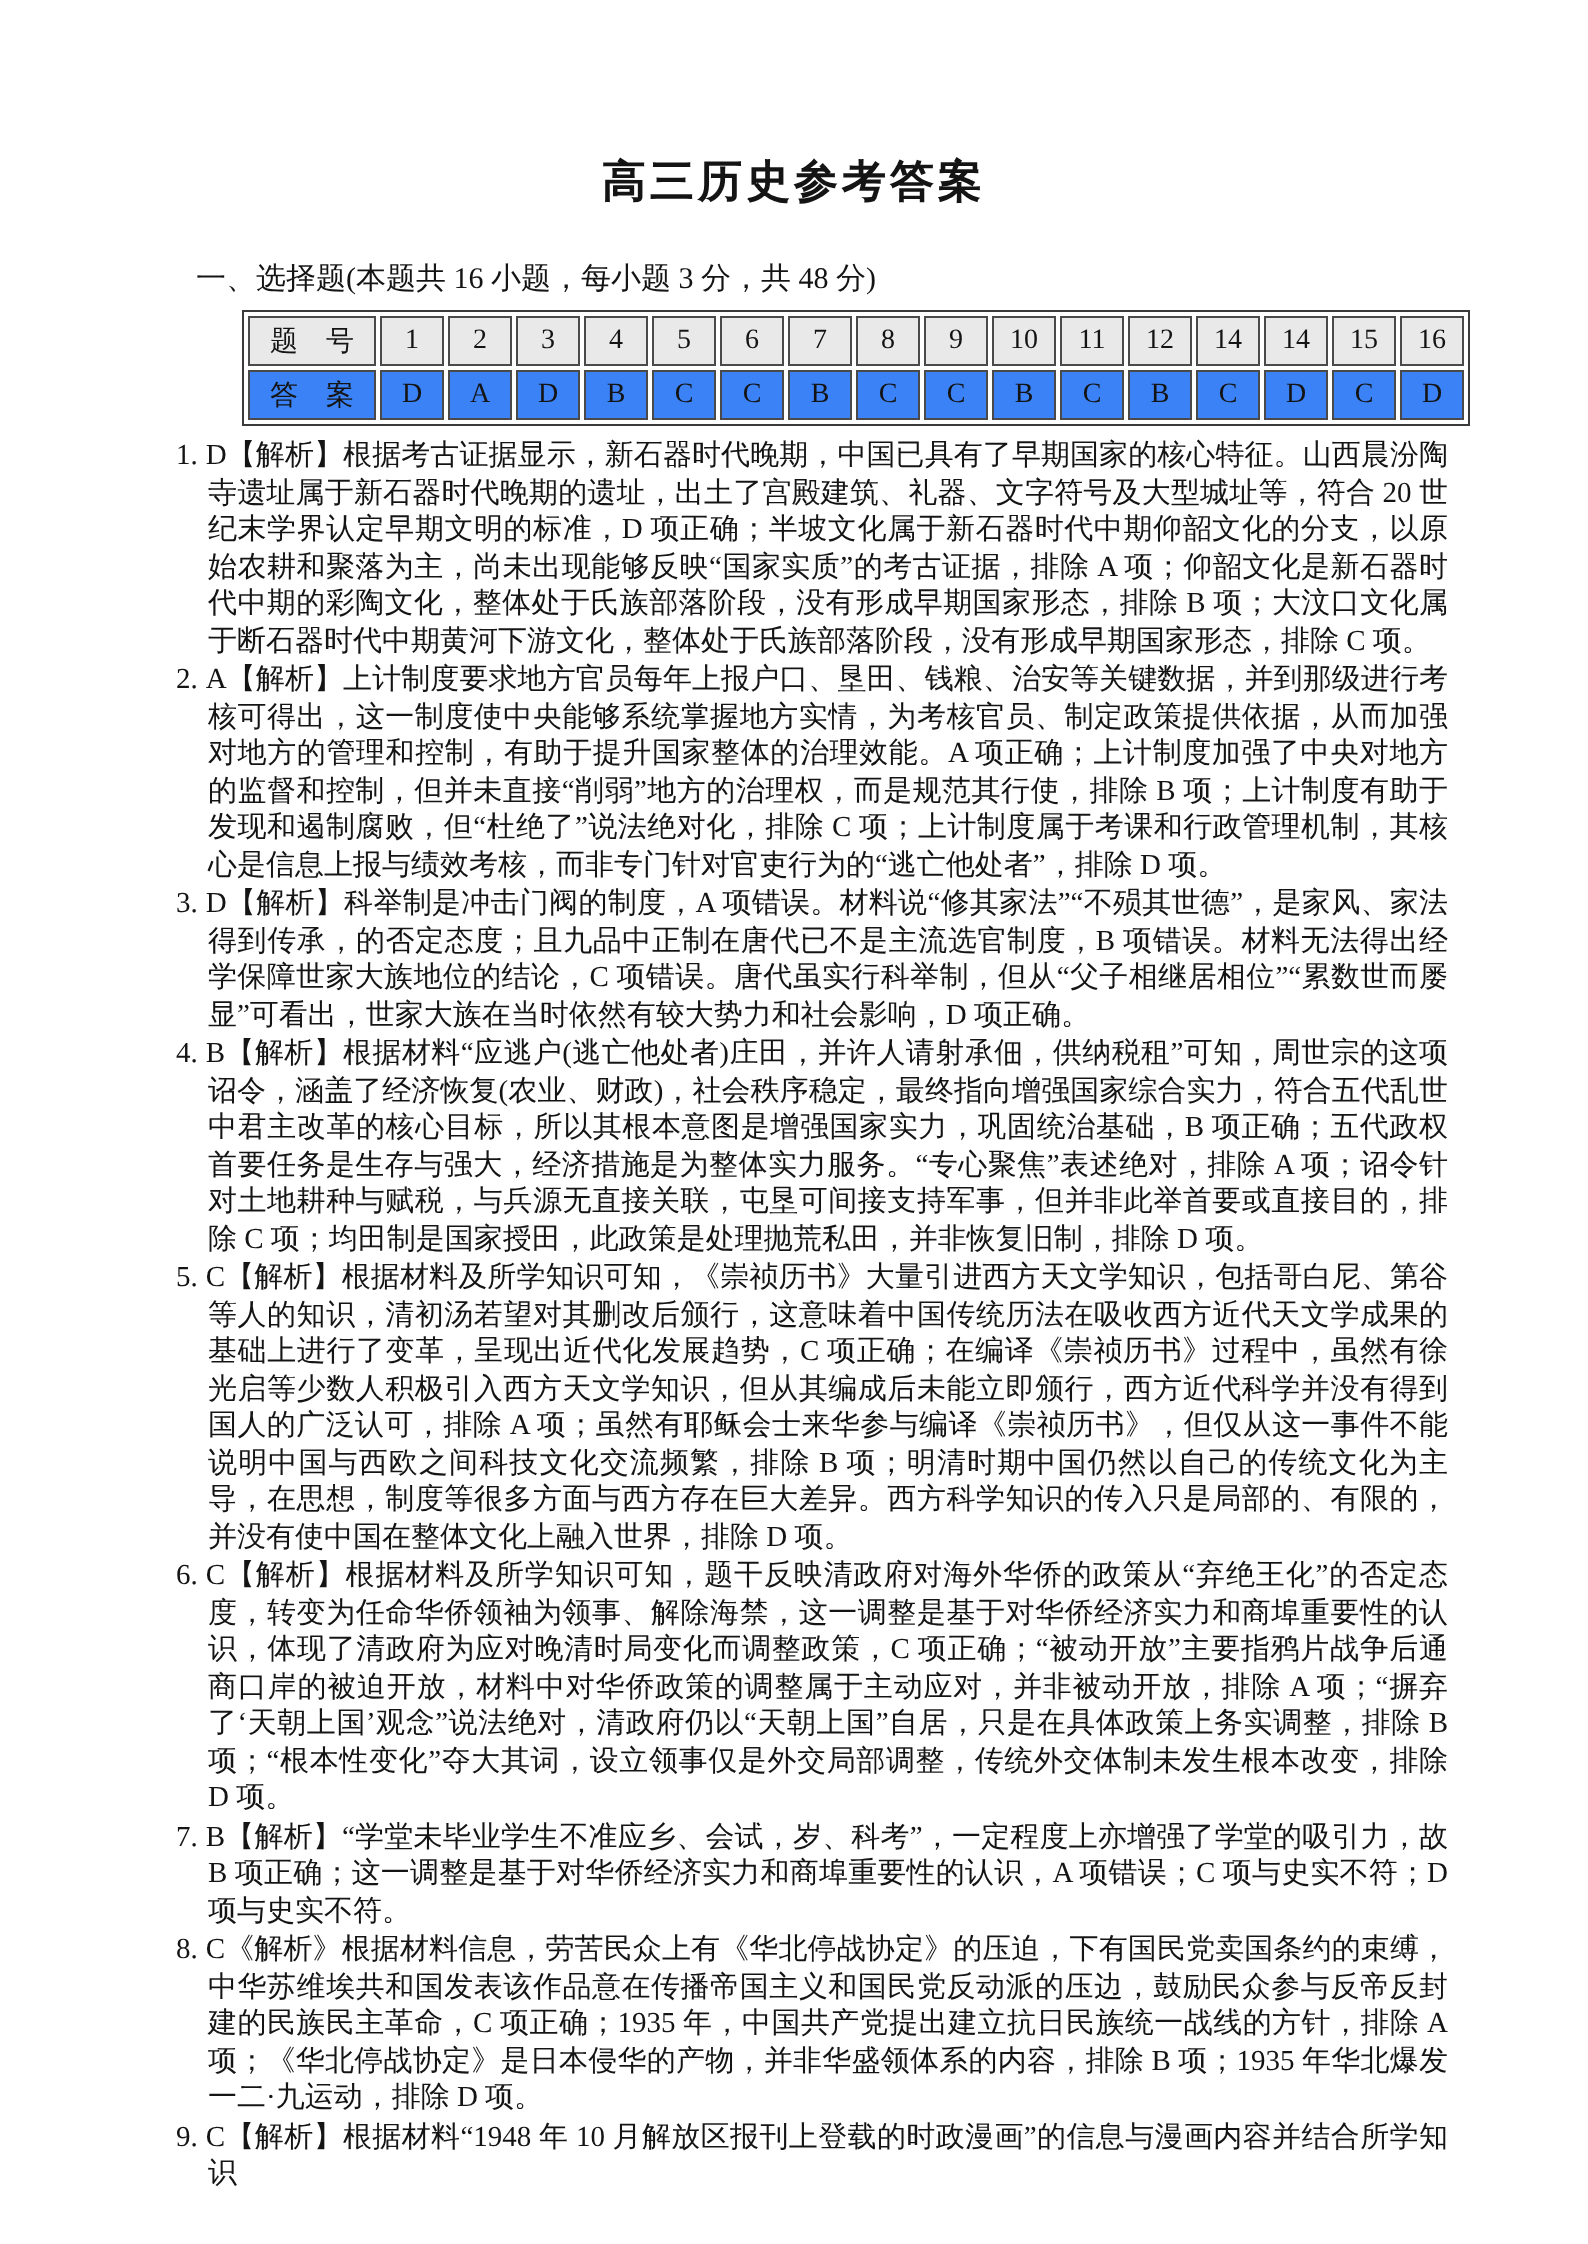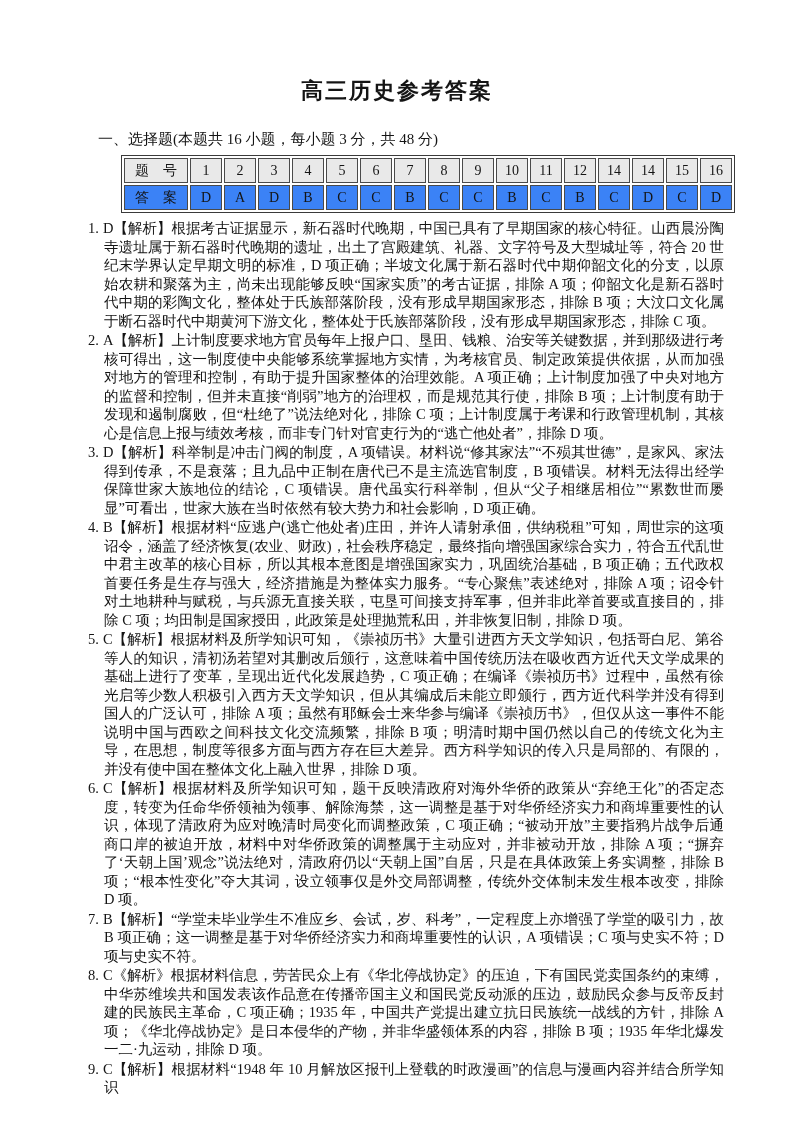--- a/index.html
+++ b/index.html
@@ -105,21 +105,21 @@
       <td class="c">D</td>
       <td class="c">C</td>
       <td class="c">D</td>
     </tr>
   </tbody>
     </table>
 
   <div class="items">
     <p class="item"><span class="inum">1.</span><span>D【解析】根据考古证据显示，新石器时代晚期，中国已具有了早期国家的核心特征。山西晨汾陶寺遗址属于新石器时代晚期的遗址，出土了宫殿建筑、礼器、文字符号及大型城址等，符合 20 世纪末学界认定早期文明的标准，D 项正确；半坡文化属于新石器时代中期仰韶文化的分支，以原始农耕和聚落为主，尚未出现能够反映“国家实质”的考古证据，排除 A 项；仰韶文化是新石器时代中期的彩陶文化，整体处于氏族部落阶段，没有形成早期国家形态，排除 B 项；大汶口文化属于断石器时代中期黄河下游文化，整体处于氏族部落阶段，没有形成早期国家形态，排除 C 项。</span></p>
     <p class="item"><span class="inum">2.</span><span>A【解析】上计制度要求地方官员每年上报户口、垦田、钱粮、治安等关键数据，并到那级进行考核可得出，这一制度使中央能够系统掌握地方实情，为考核官员、制定政策提供依据，从而加强对地方的管理和控制，有助于提升国家整体的治理效能。A 项正确；上计制度加强了中央对地方的监督和控制，但并未直接“削弱”地方的治理权，而是规范其行使，排除 B 项；上计制度有助于发现和遏制腐败，但“杜绝了”说法绝对化，排除 C 项；上计制度属于考课和行政管理机制，其核心是信息上报与绩效考核，而非专门针对官吏行为的“逃亡他处者”，排除 D 项。</span></p>
-    <p class="item"><span class="inum">3.</span><span>D【解析】科举制是冲击门阀的制度，A 项错误。材料说“修其家法”“不殒其世德”，是家风、家法得到传承，不是衰落；且九品中正制在唐代已不是主流选官制度，B 项错误。材料无法得出经学保障世家大族地位的结论，C 项错误。唐代虽实行科举制，但从“父子相继居相位”“累数世而屡显”可看出，世家大族在当时依然有较大势力和社会影响，D 项正确。</span></p>
+    <p class="item"><span class="inum">3.</span><span>D【解析】科举制是冲击门阀的制度，A 项错误。材料说“修其家法”“不殒其世德”，是家风、家法得到传承，的否定态度；且九品中正制在唐代已不是主流选官制度，B 项错误。材料无法得出经学保障世家大族地位的结论，C 项错误。唐代虽实行科举制，但从“父子相继居相位”“累数世而屡显”可看出，世家大族在当时依然有较大势力和社会影响，D 项正确。</span></p>
     <p class="item"><span class="inum">4.</span><span>B【解析】根据材料“应逃户(逃亡他处者)庄田，并许人请射承佃，供纳税租”可知，周世宗的这项诏令，涵盖了经济恢复(农业、财政)，社会秩序稳定，最终指向增强国家综合实力，符合五代乱世中君主改革的核心目标，所以其根本意图是增强国家实力，巩固统治基础，B 项正确；五代政权首要任务是生存与强大，经济措施是为整体实力服务。“专心聚焦”表述绝对，排除 A 项；诏令针对土地耕种与赋税，与兵源无直接关联，屯垦可间接支持军事，但并非此举首要或直接目的，排除 C 项；均田制是国家授田，此政策是处理抛荒私田，并非恢复旧制，排除 D 项。</span></p>
     <p class="item"><span class="inum">5.</span><span>C【解析】根据材料及所学知识可知，《崇祯历书》大量引进西方天文学知识，包括哥白尼、第谷等人的知识，清初汤若望对其删改后颁行，这意味着中国传统历法在吸收西方近代天文学成果的基础上进行了变革，呈现出近代化发展趋势，C 项正确；在编译《崇祯历书》过程中，虽然有徐光启等少数人积极引入西方天文学知识，但从其编成后未能立即颁行，西方近代科学并没有得到国人的广泛认可，排除 A 项；虽然有耶稣会士来华参与编译《崇祯历书》，但仅从这一事件不能说明中国与西欧之间科技文化交流频繁，排除 B 项；明清时期中国仍然以自己的传统文化为主导，在思想，制度等很多方面与西方存在巨大差异。西方科学知识的传入只是局部的、有限的，并没有使中国在整体文化上融入世界，排除 D 项。</span></p>
     <p class="item"><span class="inum">6.</span><span>C【解析】根据材料及所学知识可知，题干反映清政府对海外华侨的政策从“弃绝王化”的否定态度，转变为任命华侨领袖为领事、解除海禁，这一调整是基于对华侨经济实力和商埠重要性的认识，体现了清政府为应对晚清时局变化而调整政策，C 项正确；“被动开放”主要指鸦片战争后通商口岸的被迫开放，材料中对华侨政策的调整属于主动应对，并非被动开放，排除 A 项；“摒弃了‘天朝上国’观念”说法绝对，清政府仍以“天朝上国”自居，只是在具体政策上务实调整，排除 B 项；“根本性变化”夺大其词，设立领事仅是外交局部调整，传统外交体制未发生根本改变，排除 D 项。</span></p>
     <p class="item"><span class="inum">7.</span><span>B【解析】“学堂未毕业学生不准应乡、会试，岁、科考”，一定程度上亦增强了学堂的吸引力，故 B 项正确；这一调整是基于对华侨经济实力和商埠重要性的认识，A 项错误；C 项与史实不符；D 项与史实不符。</span></p>
     <p class="item"><span class="inum">8.</span><span>C《解析》根据材料信息，劳苦民众上有《华北停战协定》的压迫，下有国民党卖国条约的束缚，中华苏维埃共和国发表该作品意在传播帝国主义和国民党反动派的压边，鼓励民众参与反帝反封建的民族民主革命，C 项正确；1935 年，中国共产党提出建立抗日民族统一战线的方针，排除 A 项；《华北停战协定》是日本侵华的产物，并非华盛领体系的内容，排除 B 项；1935 年华北爆发一二·九运动，排除 D 项。</span></p>
     <p class="item"><span class="inum">9.</span><span>C【解析】根据材料“1948 年 10 月解放区报刊上登载的时政漫画”的信息与漫画内容并结合所学知识</span></p>
   </div>
 
 </div>
 

